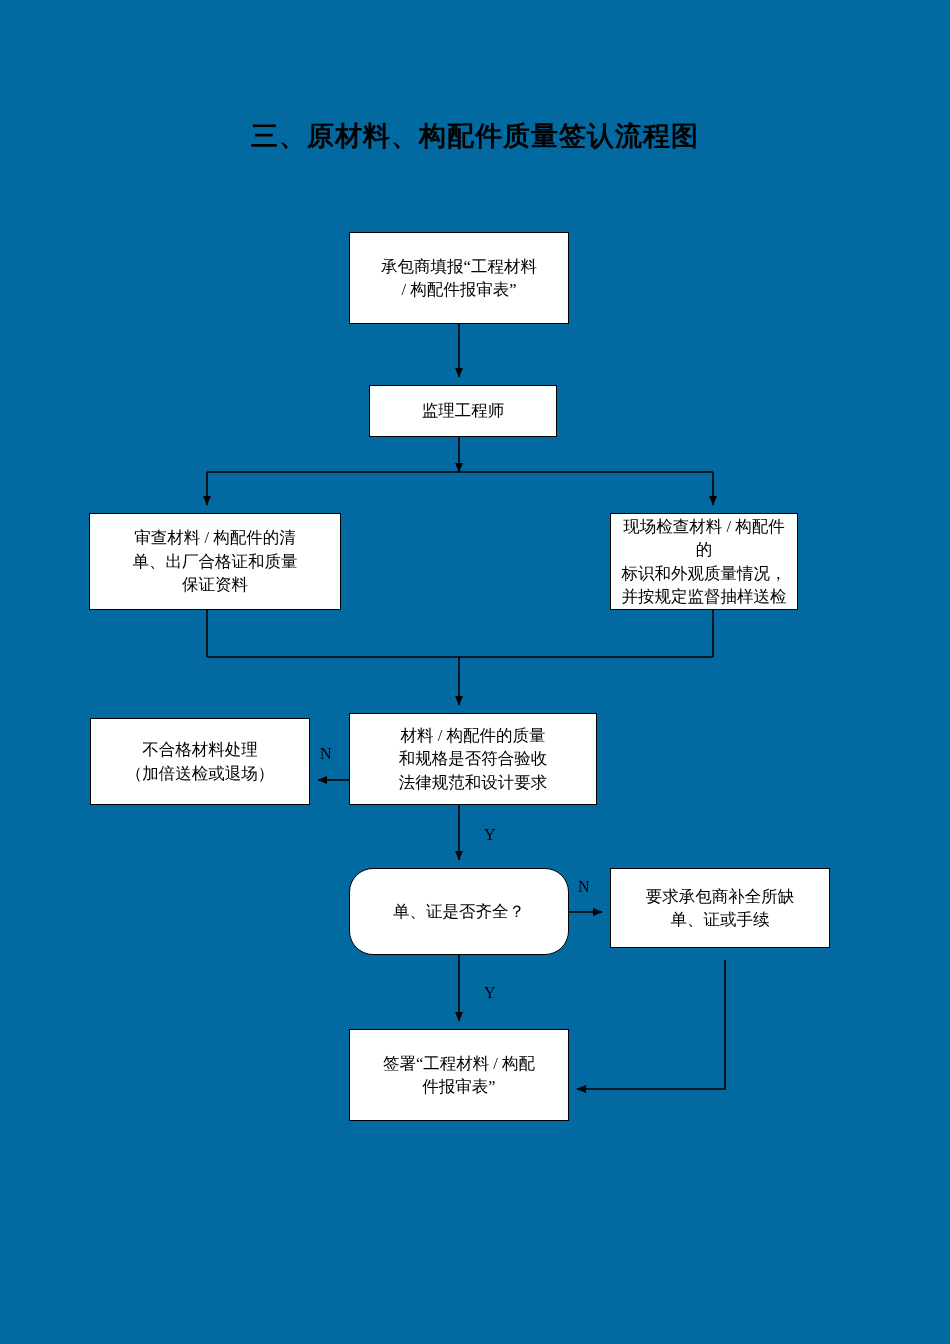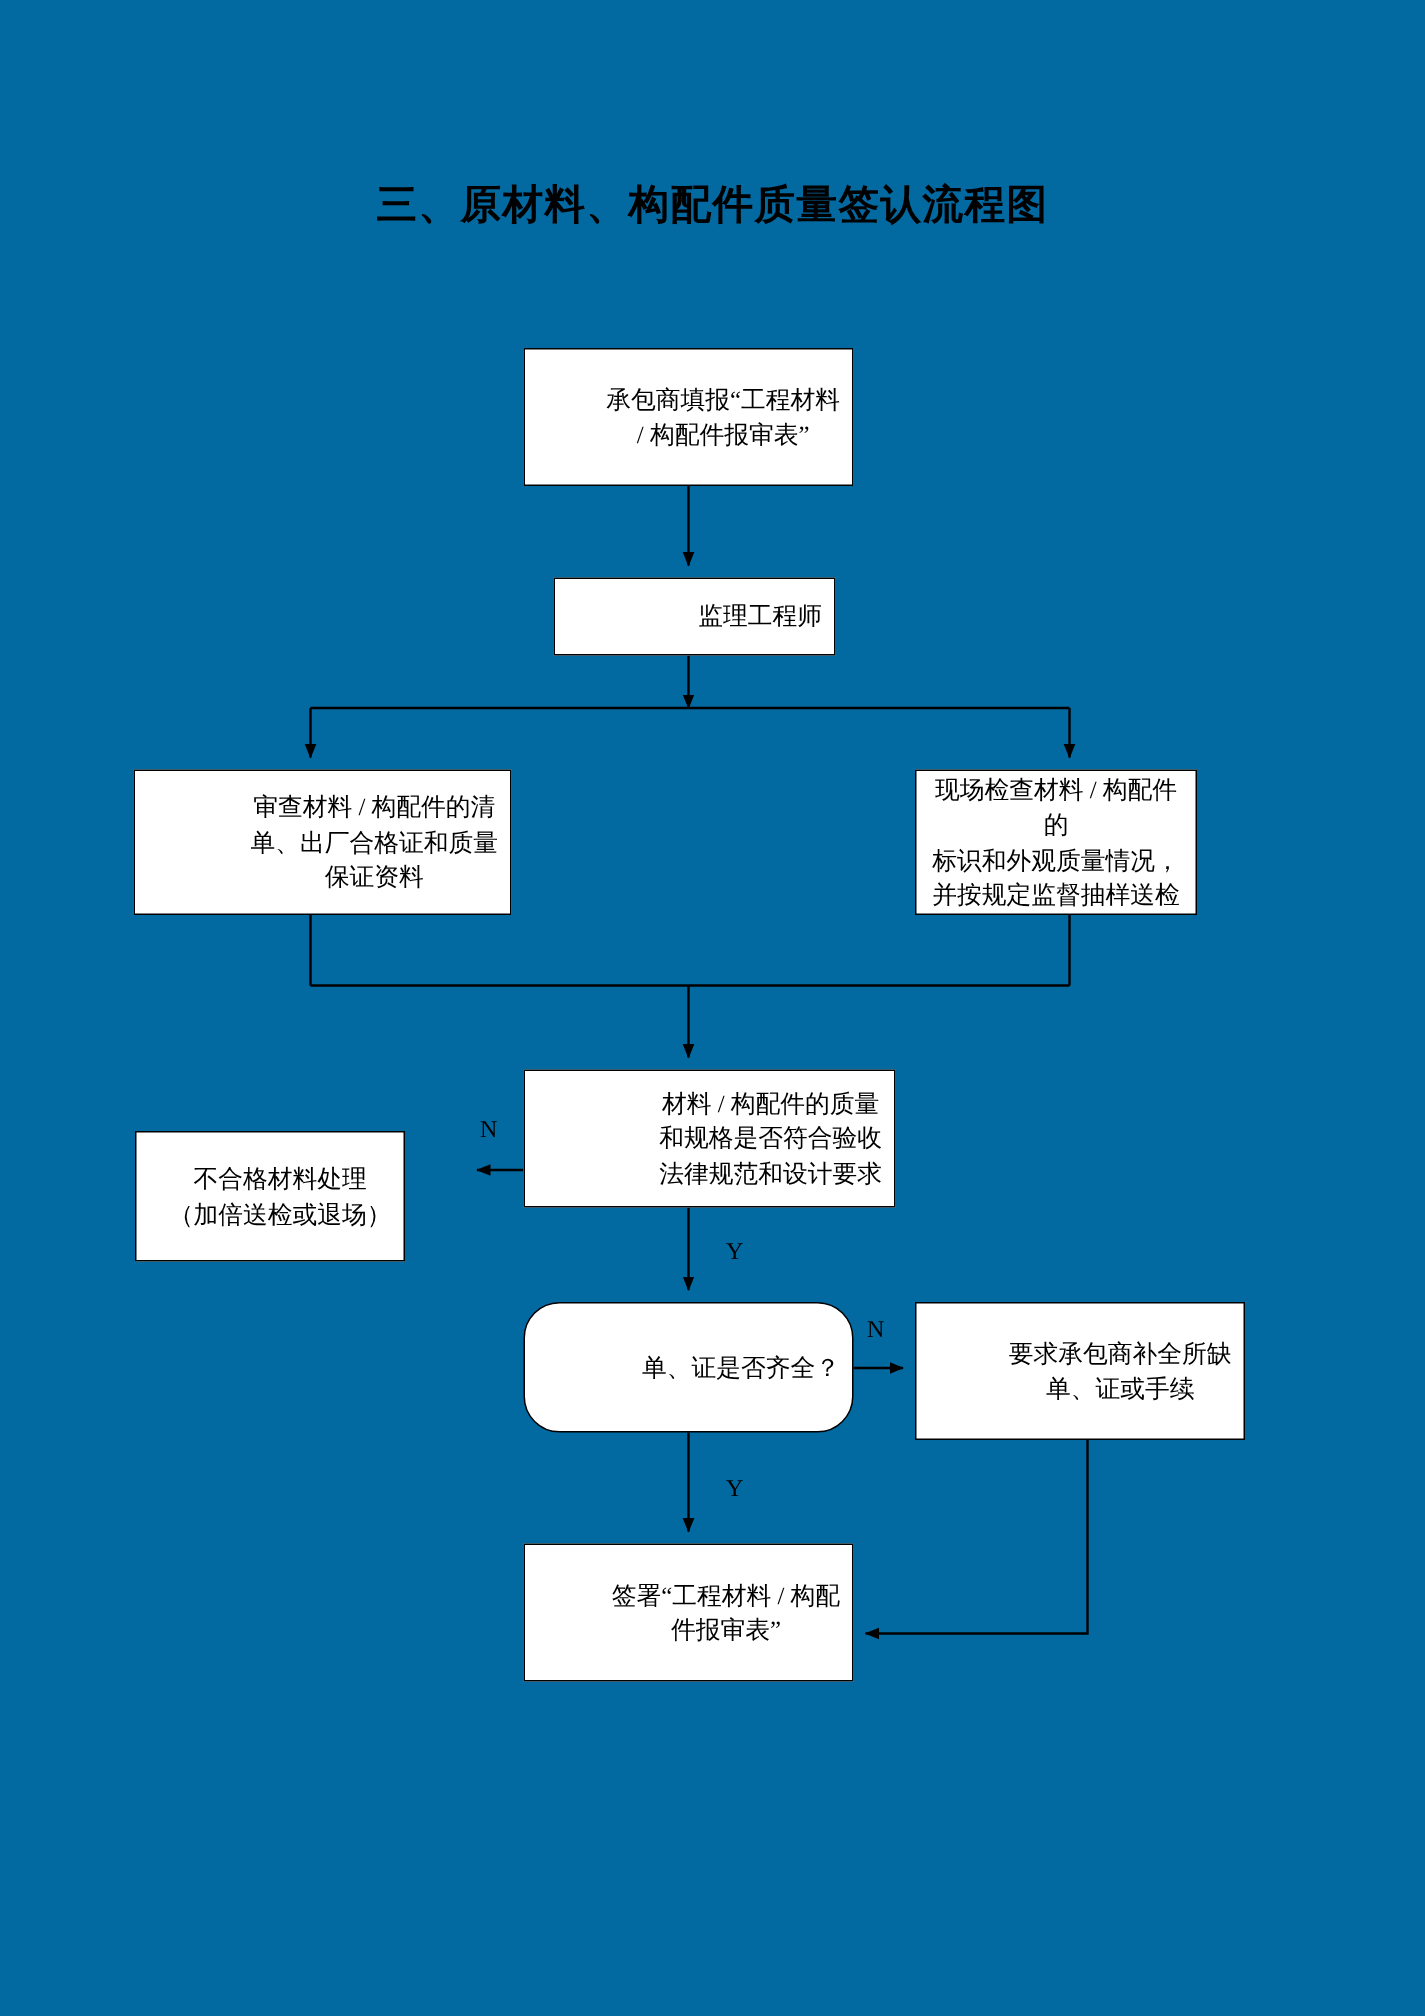--- a/index.html
+++ b/index.html
@@ -29,21 +29,21 @@
     letter-spacing: 1px;
     line-height: 1.2;
   }
   .node {
     position: absolute;
     box-sizing: border-box;
     border: 1.4px solid #000000;
     background: #ffffff;
     display: flex;
     align-items: center;
-    justify-content: flex-end;
+    justify-content: center;
     text-align: center;
     font-size: 16.5px;
     line-height: 1.42;
     padding: 2px 8px;
     z-index: 2;
   }
   .node .txt {
     display: block;
     white-space: pre-line;
   }
@@ -129,30 +129,30 @@
 标识和外观质量情况，
 并按规定监督抽样送检</span>
   </div>
 
   <div class="node" style="left:349px; top:713px; width:248px; height:92px;">
     <span class="txt">材料 / 构配件的质量
 和规格是否符合验收
 法律规范和设计要求</span>
   </div>
 
-  <div class="node" style="left:90px; top:718px; width:180px; height:87px;margin-top:36px;">
+  <div class="node" style="left:90px; top:718px; width:220px; height:87px;">
     <span class="txt">不合格材料处理
 （加倍送检或退场）</span>
   </div>
 
   <div class="node" style="left:349px; top:868px; width:220px; height:87px;border-radius:24px;">
     <span class="txt">单、证是否齐全？</span>
   </div>
 
-  <div class="node" style="left:610px; top:868px; width:220px; height:92px;">
+  <div class="node" style="left:610px; top:868px; width:220px; height:80px;">
     <span class="txt">要求承包商补全所缺
 单、证或手续</span>
   </div>
 
   <div class="node" style="left:349px; top:1029px; width:220px; height:92px;font-family:Liberation Serif, serif;">
     <span class="txt">签署“工程材料 / 构配
 件报审表”</span>
   </div>
 
   <div class="edge-label" style="left:320px; top:745px;">N</div>

